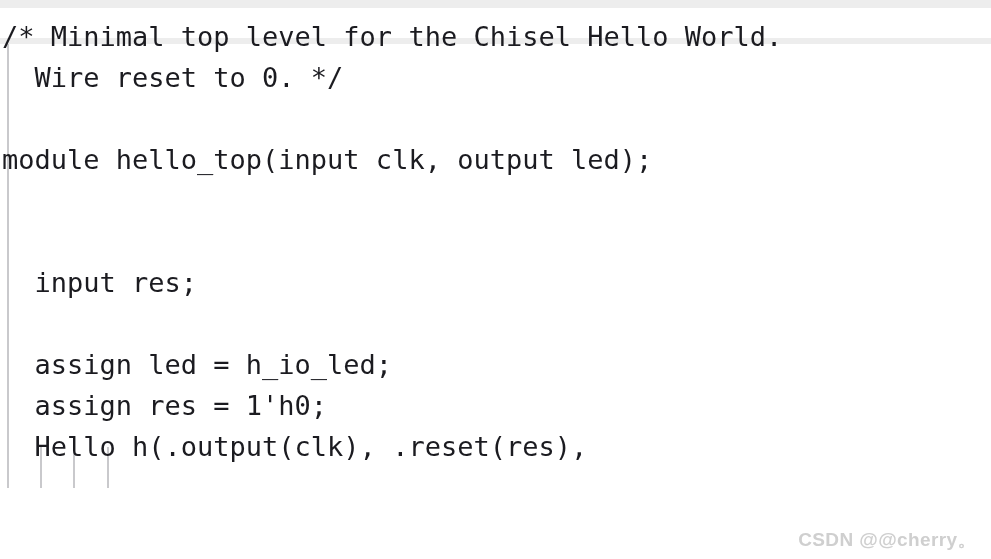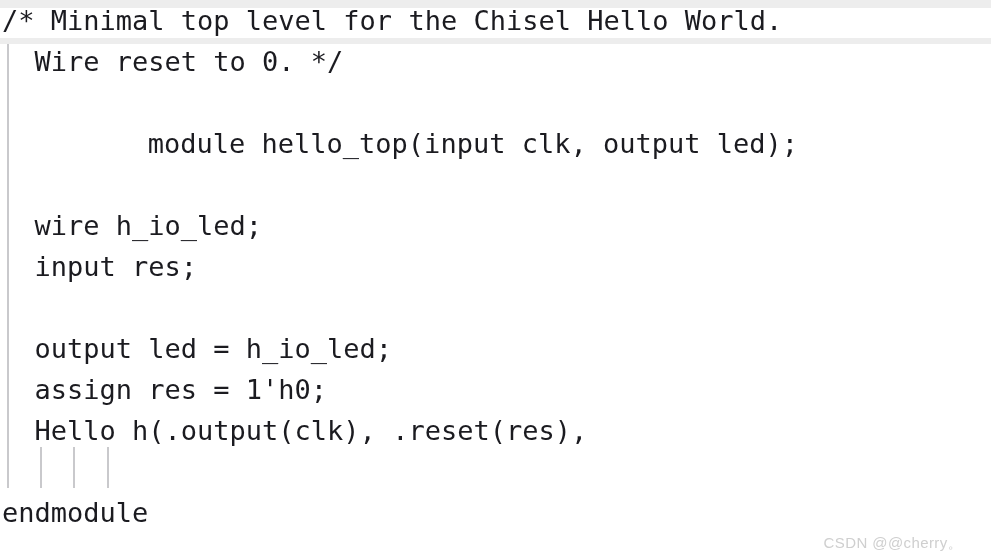--- a/index.html
+++ b/index.html
@@ -48,57 +48,57 @@
     width: 798px;
     height: 41px;
     line-height: 41px;
     white-space: pre;
     font-size: 27px;
     letter-spacing: 0px;
     color: #1b1b20;
     z-index: 2;
     padding-left: 2px;
     box-sizing: border-box;
+    margin-top: 16px;
     -webkit-font-smoothing: antialiased;
   }
 
   
   #watermark {
     position: absolute;
-    right: 28px;
+    right: 14px;
     bottom: 6px;
     font-family: "Liberation Sans", sans-serif;
-    font-size: 15px;
+    font-size: 19px;
     color: #cfcfcf;
     letter-spacing: 0.4px;
     white-space: pre;
     z-index: 5;
+    font-weight: bold;
   }
 </style>
 </head>
 <body>
 
 <div id="code-viewer">
 
   <div class="line-highlight-band" style="top:0px;height:8px;"></div>
   <div class="line-highlight-band" style="top:38px;height:6px;"></div>
 
   <div class="indent-guide" style="left:7px;top:44px;height:444px;"></div>
   <div class="indent-guide" style="left:40px;top:447px;height:41px;"></div>
   <div class="indent-guide" style="left:73px;top:447px;height:41px;"></div>
   <div class="indent-guide" style="left:107px;top:447px;height:41px;"></div>
 
   <div class="code-line" style="top:0px;">/* Minimal top level for the Chisel Hello World.</div>
   <div class="code-line" style="top:41px;">  Wire reset to 0. */</div>
   <div class="code-line" style="top:82px;"></div>
-  <div class="code-line" style="top:123px;text-align:right;">module hello_top(input clk, output led);</div>
+  <div class="code-line" style="top:123px;">module hello_top(input clk, output led);</div>
   <div class="code-line" style="top:164px;"></div>
-  <div class="code-line" style="top:205px;">  wire h_io_led;</div>
   <div class="code-line" style="top:246px;">  input res;</div>
   <div class="code-line" style="top:287px;"></div>
-  <div class="code-line" style="top:328px;">  output led = h_io_led;</div>
+  <div class="code-line" style="top:328px;">  assign led = h_io_led;</div>
   <div class="code-line" style="top:369px;">  assign res = 1'h0;</div>
   <div class="code-line" style="top:410px;">  Hello h(.output(clk), .reset(res),</div>
-  <div class="code-line" style="top:492px;">endmodule</div>
 
   <div id="watermark">CSDN @@cherry。</div>
 
 </div>
 
 </body></html>

